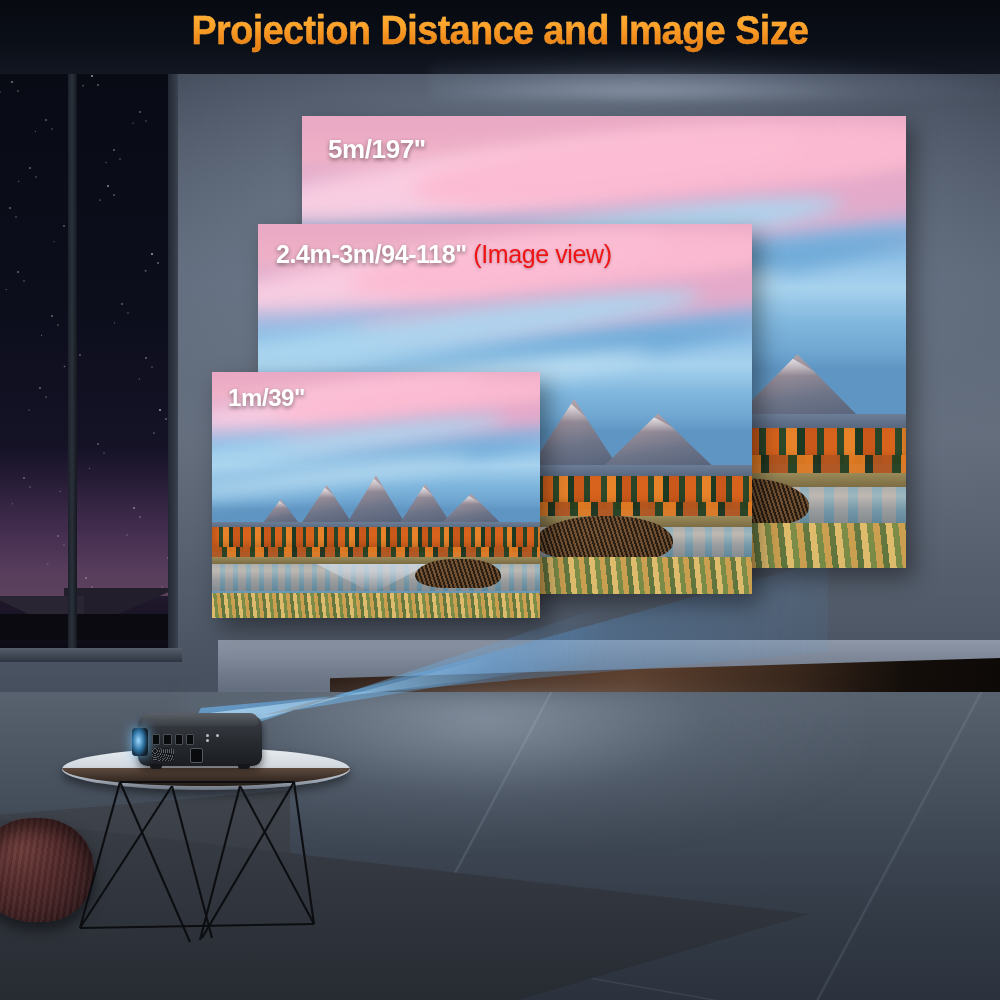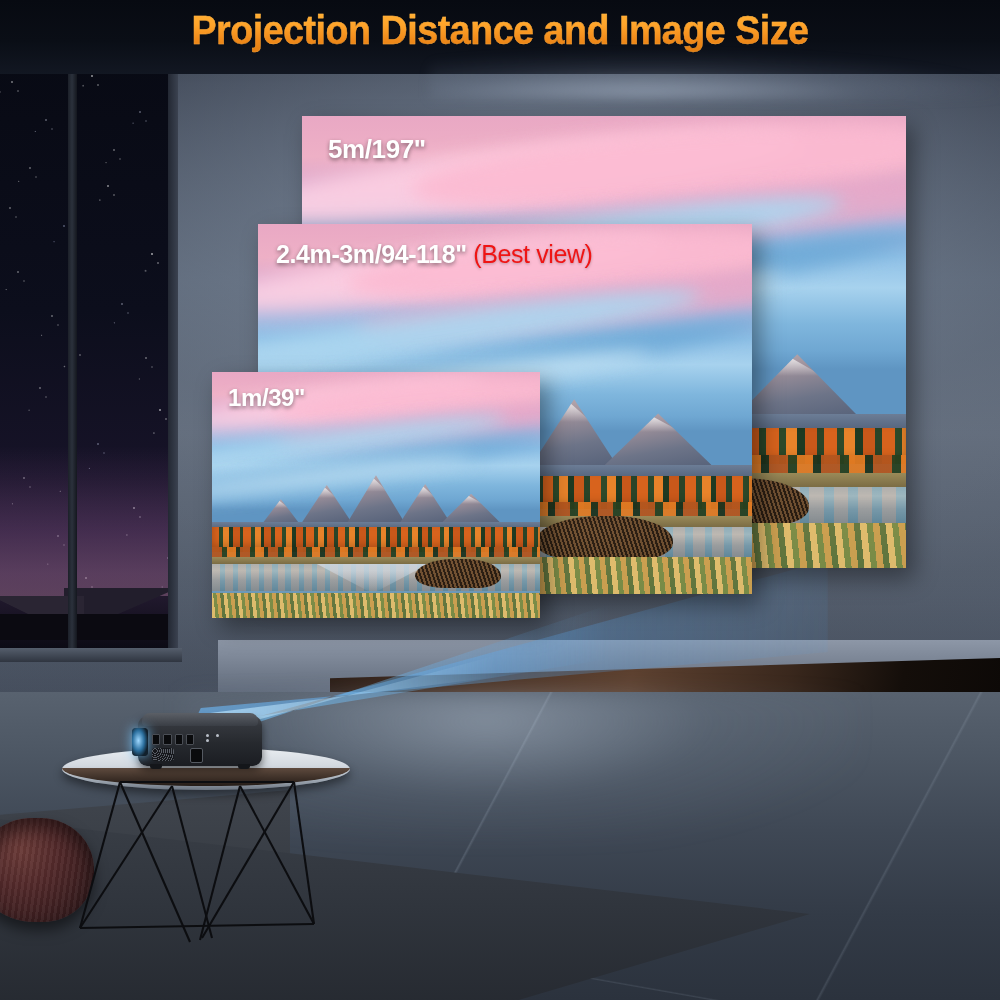--- a/index.html
+++ b/index.html
@@ -344,21 +344,21 @@
       <div class="treeline" style="top:68%;height:9%;"></div>
       <div class="treeline2" style="top:75%;height:5%;"></div>
       <div class="bank" style="top:79%;height:3%;"></div>
       <div class="water" style="top:82%;height:11%;"></div>
       <div class="water-refl" style="top:82%;height:8%;"></div>
       <div class="lodge" style="left:56%;top:79%;width:28%;height:12%;"></div>
       <div class="grass" style="top:90%;height:10%;"></div>
     </div>
     <div class="lbl" style="left:18px;top:16px;font-size:25px;">
       <span>2.4m-3m/94-118"</span>
-      <span class="best">(Best view)</span>
+      <span class="best">(Image view)</span>
     </div>
   </div>
 
   <div class="screen" id="screen-small" style="left:212px;top:372px;width:328px;height:246px;">
     <div class="scene">
       <div class="cloudband cb1"></div>
         <div class="cloudband cb2"></div>
       <div class="cloudband cb5"></div>
         <div class="cloudband cb3"></div>
       <div class="cloudband cb4"></div>

